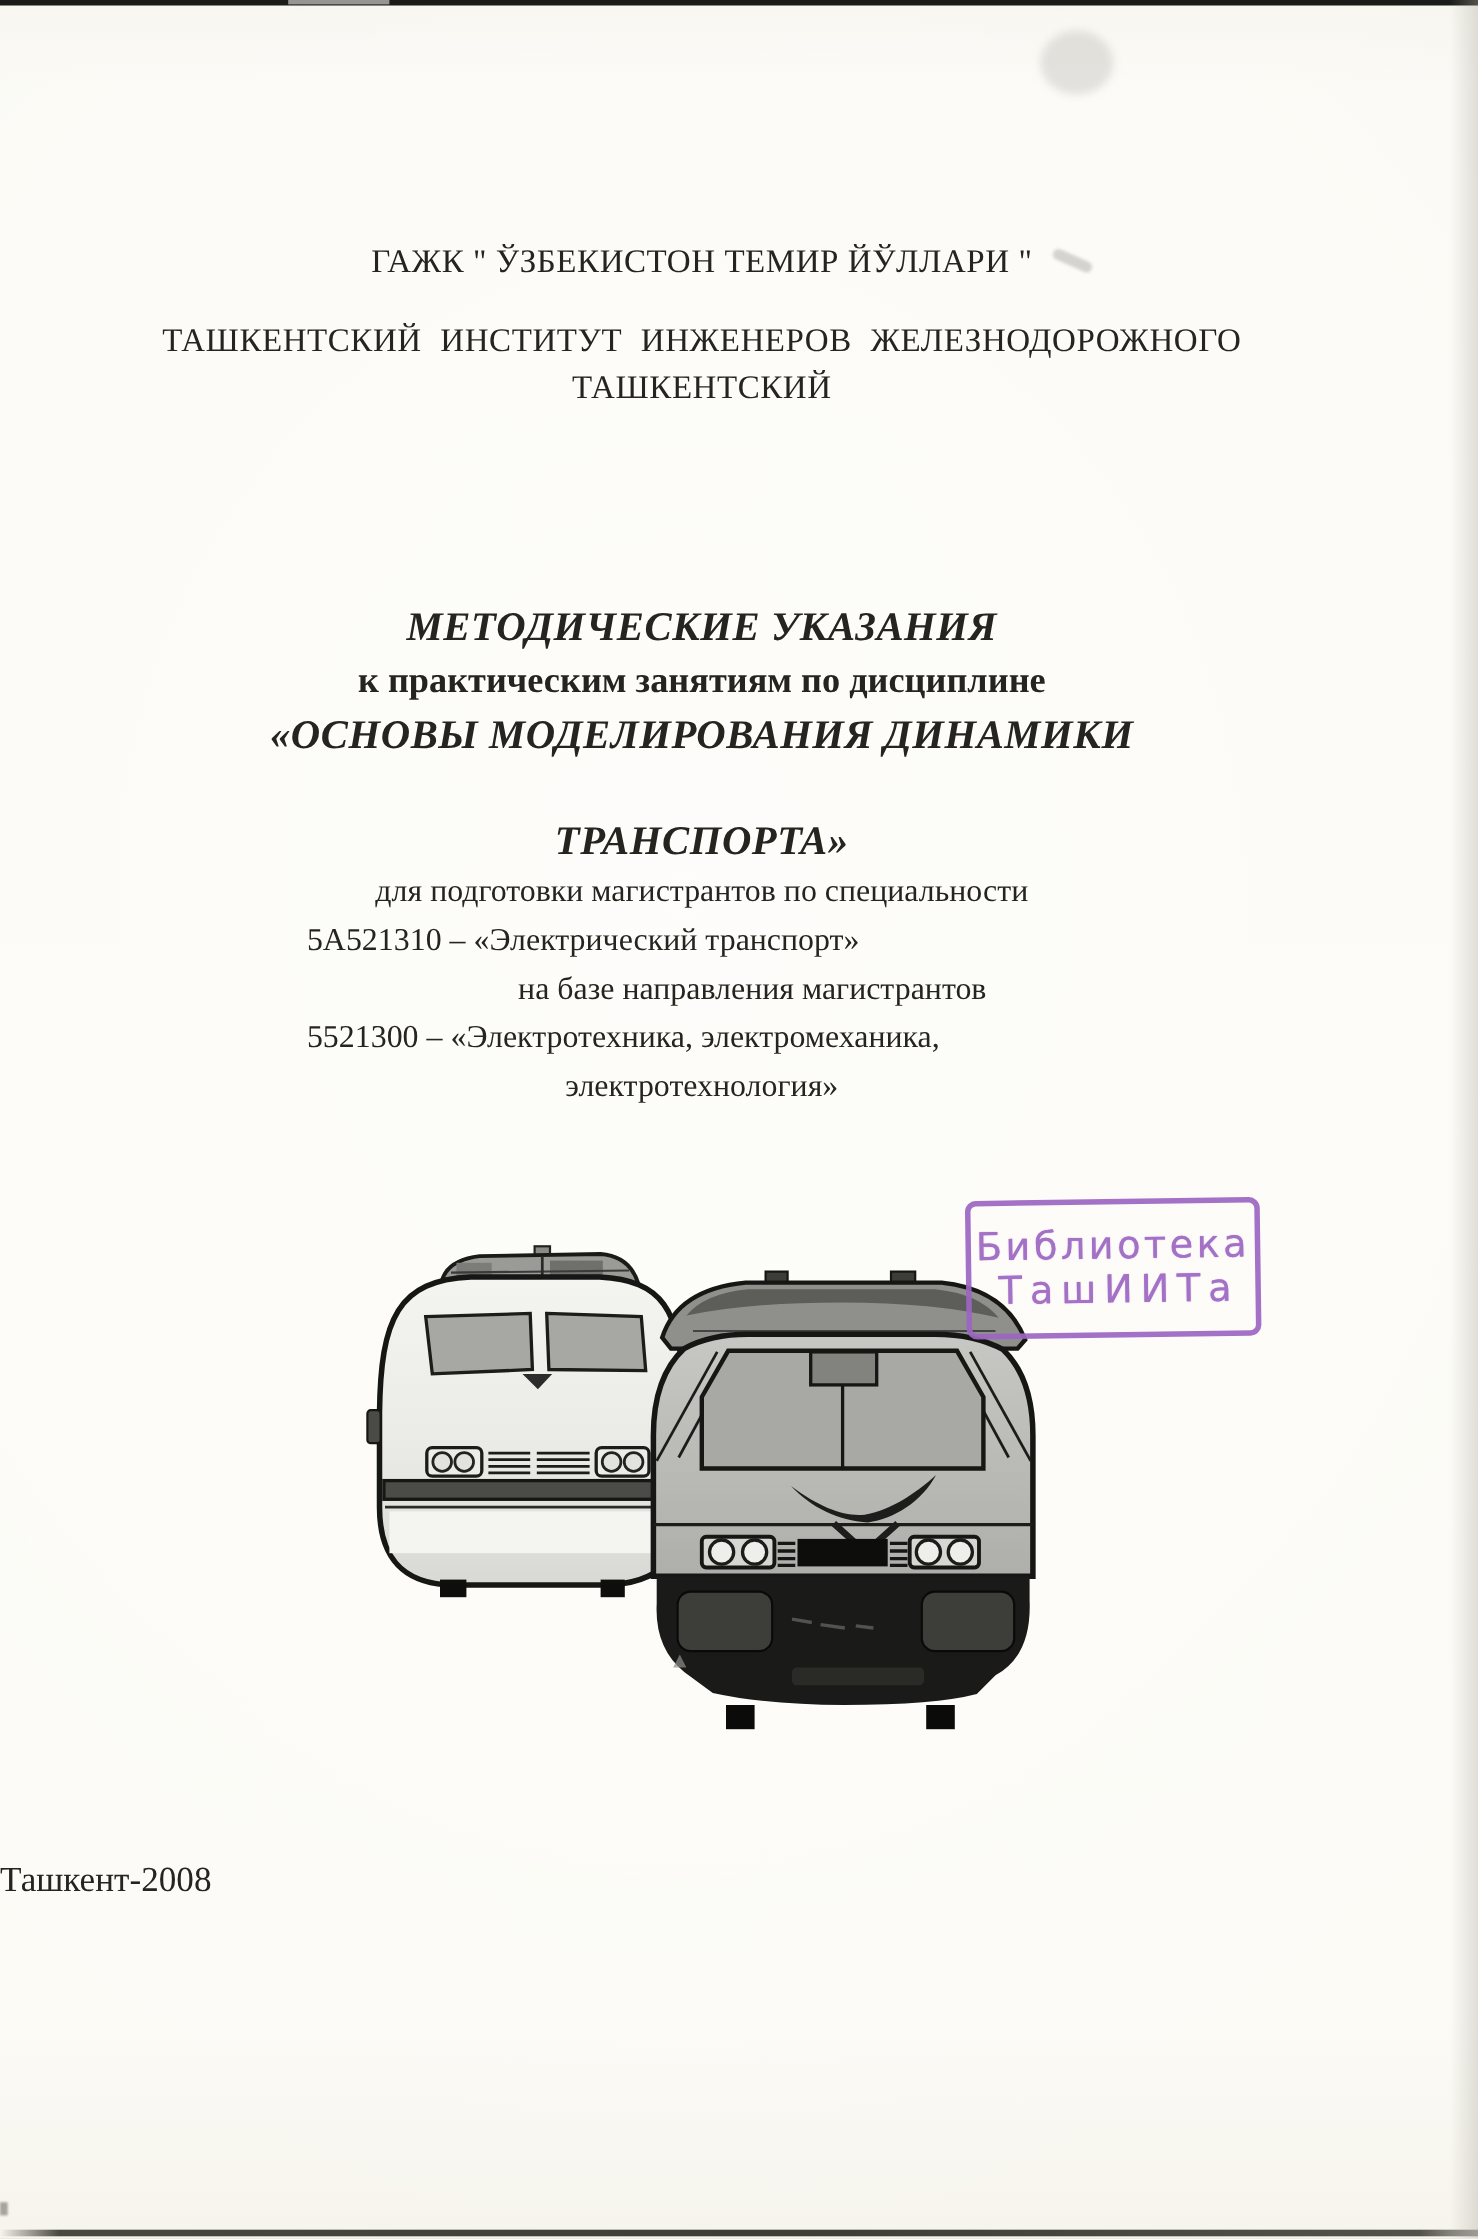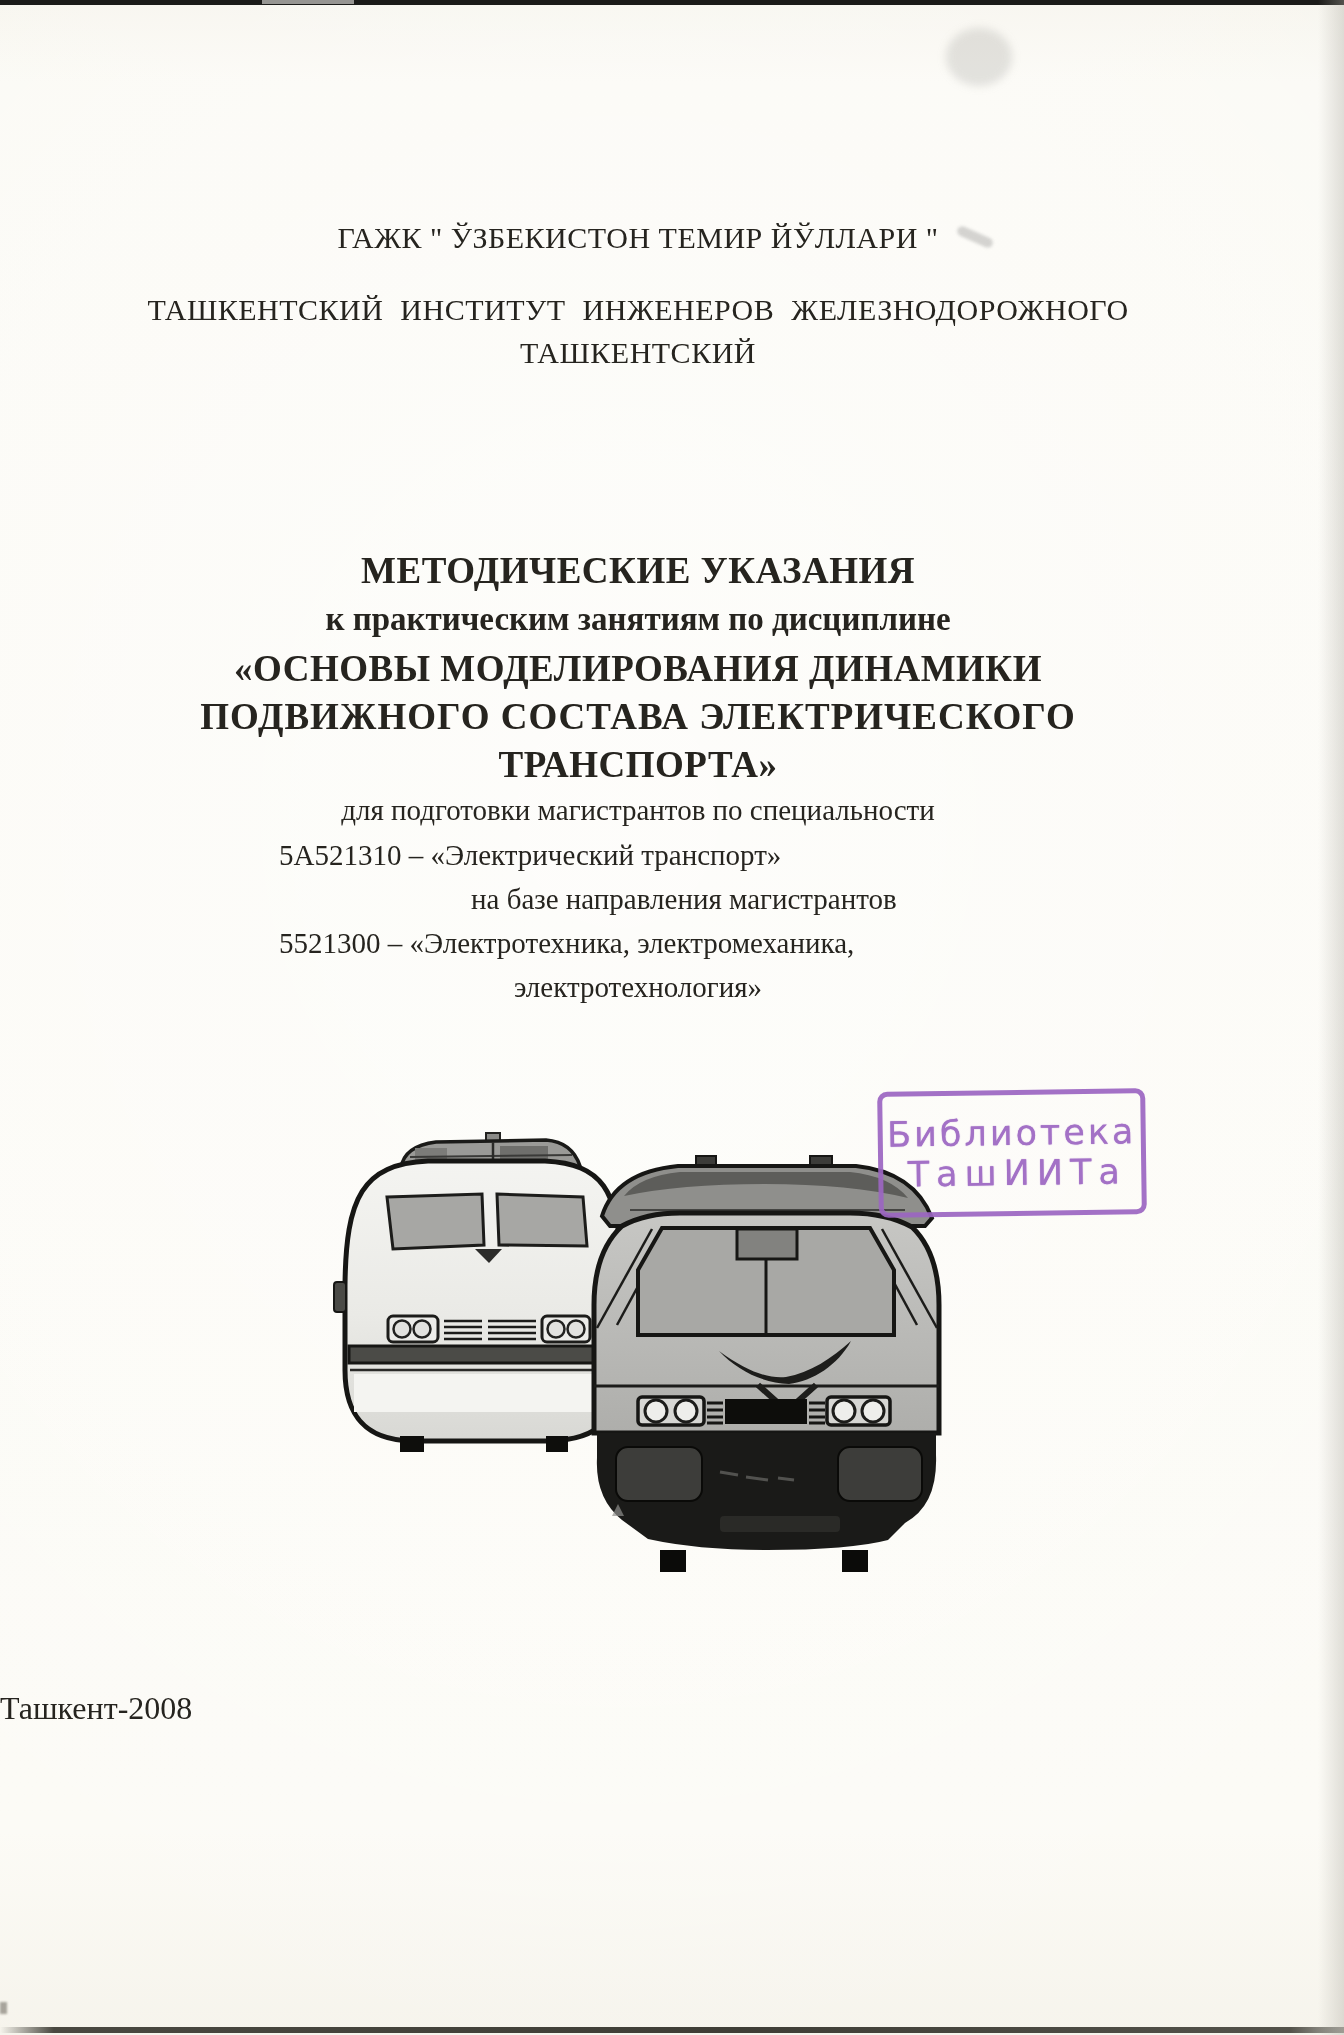--- a/index.html
+++ b/index.html
@@ -21,21 +21,21 @@
     background:rgba(138,138,134,.22);filter:blur(4px);}
   .smudge-b{position:absolute;left:956px;top:232px;width:38px;height:10px;border-radius:5px;
     background:rgba(120,120,118,.30);filter:blur(1.5px);transform:rotate(24deg);}
   .smudge-c{position:absolute;left:0px;top:2002px;width:7px;height:12px;background:rgba(70,66,56,.45);filter:blur(1px);}
 
   .line{position:absolute;white-space:nowrap;}
   .c{left:0;width:1276px;text-align:center;}
   .c2{left:0;width:1302px;text-align:left;}
   .hdr{font-size:30px;letter-spacing:.5px;}
   .hdr-wide{word-spacing:9px;}
-  .ttl{font-weight:bold;font-size:37px;letter-spacing:.5px;}
+  .ttl{font-weight:bold;font-size:37px;letter-spacing:.5px;font-style:italic;}
   .ttl-sm{font-weight:bold;font-size:33px;}
   .sub{font-size:29px;}
 
   .h1{top:221px;} .h2{top:293px;} .h3{top:336px;}
   .t1{top:549px;} .t2{top:601px;} .t3{top:647px;} .t4{top:695px;letter-spacing:1px;} .t5{top:743px;}
   .s1{top:794px;} .s2{top:839px;left:279px;} .s3{top:883px;left:471px;} .s4{top:927px;left:279px;} .s5{top:971px;}
   .imprint{top:1690px;font-size:32px;}
 
   .trains{position:absolute;left:250px;top:1120px;width:740px;height:480px;}
 
@@ -61,21 +61,20 @@
   <div class="smudge-b"></div>
   <div class="smudge-c"></div>
 
   <div class="line c hdr h1">ГАЖК " ЎЗБЕКИСТОН ТЕМИР ЙЎЛЛАРИ "</div>
   <div class="line c hdr hdr-wide h2">ТАШКЕНТСКИЙ ИНСТИТУТ ИНЖЕНЕРОВ ЖЕЛЕЗНОДОРОЖНОГО</div>
   <div class="line c hdr h3">ТАШКЕНТСКИЙ</div>
 
   <div class="line c ttl t1">МЕТОДИЧЕСКИЕ УКАЗАНИЯ</div>
   <div class="line c ttl-sm t2">к практическим занятиям по дисциплине</div>
   <div class="line c ttl t3">«ОСНОВЫ МОДЕЛИРОВАНИЯ ДИНАМИКИ</div>
-  <div class="line c ttl t4">ПОДВИЖНОГО СОСТАВА ЭЛЕКТРИЧЕСКОГО</div>
   <div class="line c ttl t5">ТРАНСПОРТА»</div>
 
   <div class="line c sub s1">для подготовки магистрантов по специальности</div>
   <div class="line sub s2">5А521310 – «Электрический транспорт»</div>
   <div class="line sub s3">на базе направления магистрантов</div>
   <div class="line sub s4">5521300 – «Электротехника, электромеханика,</div>
   <div class="line c sub s5">электротехнология»</div>
 
   <svg class="trains" viewBox="0 0 740 480">
     <defs>

